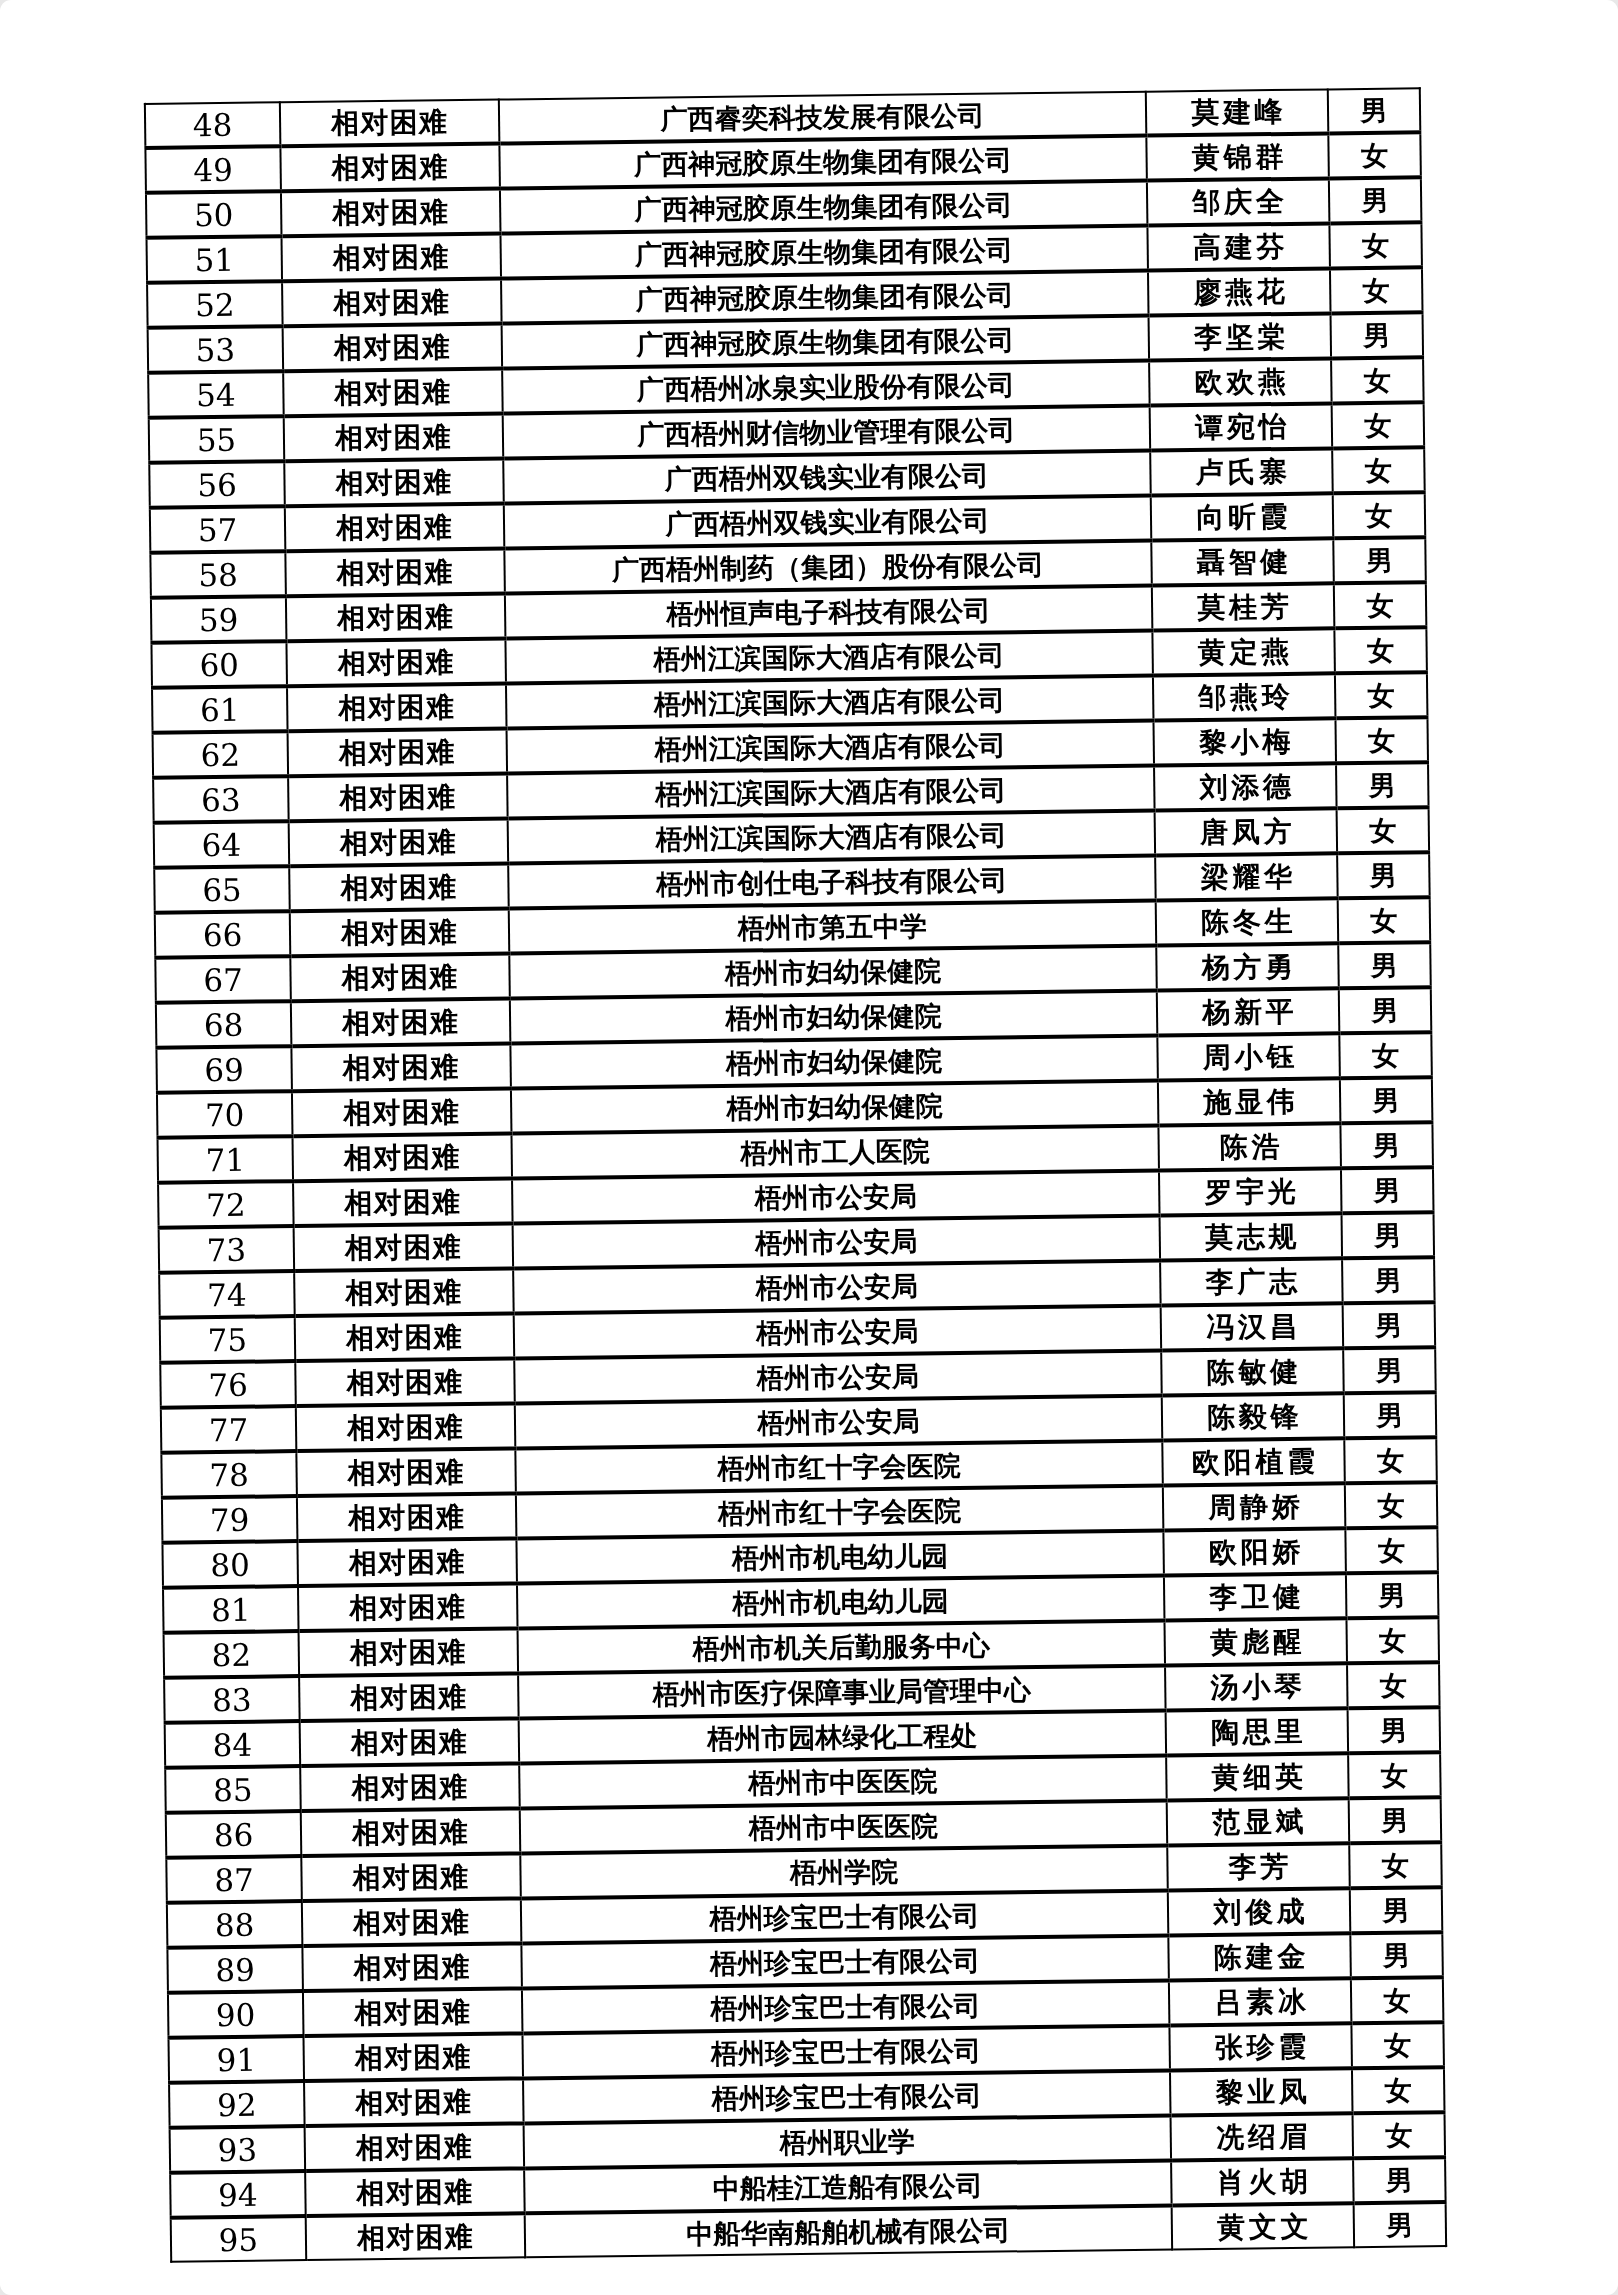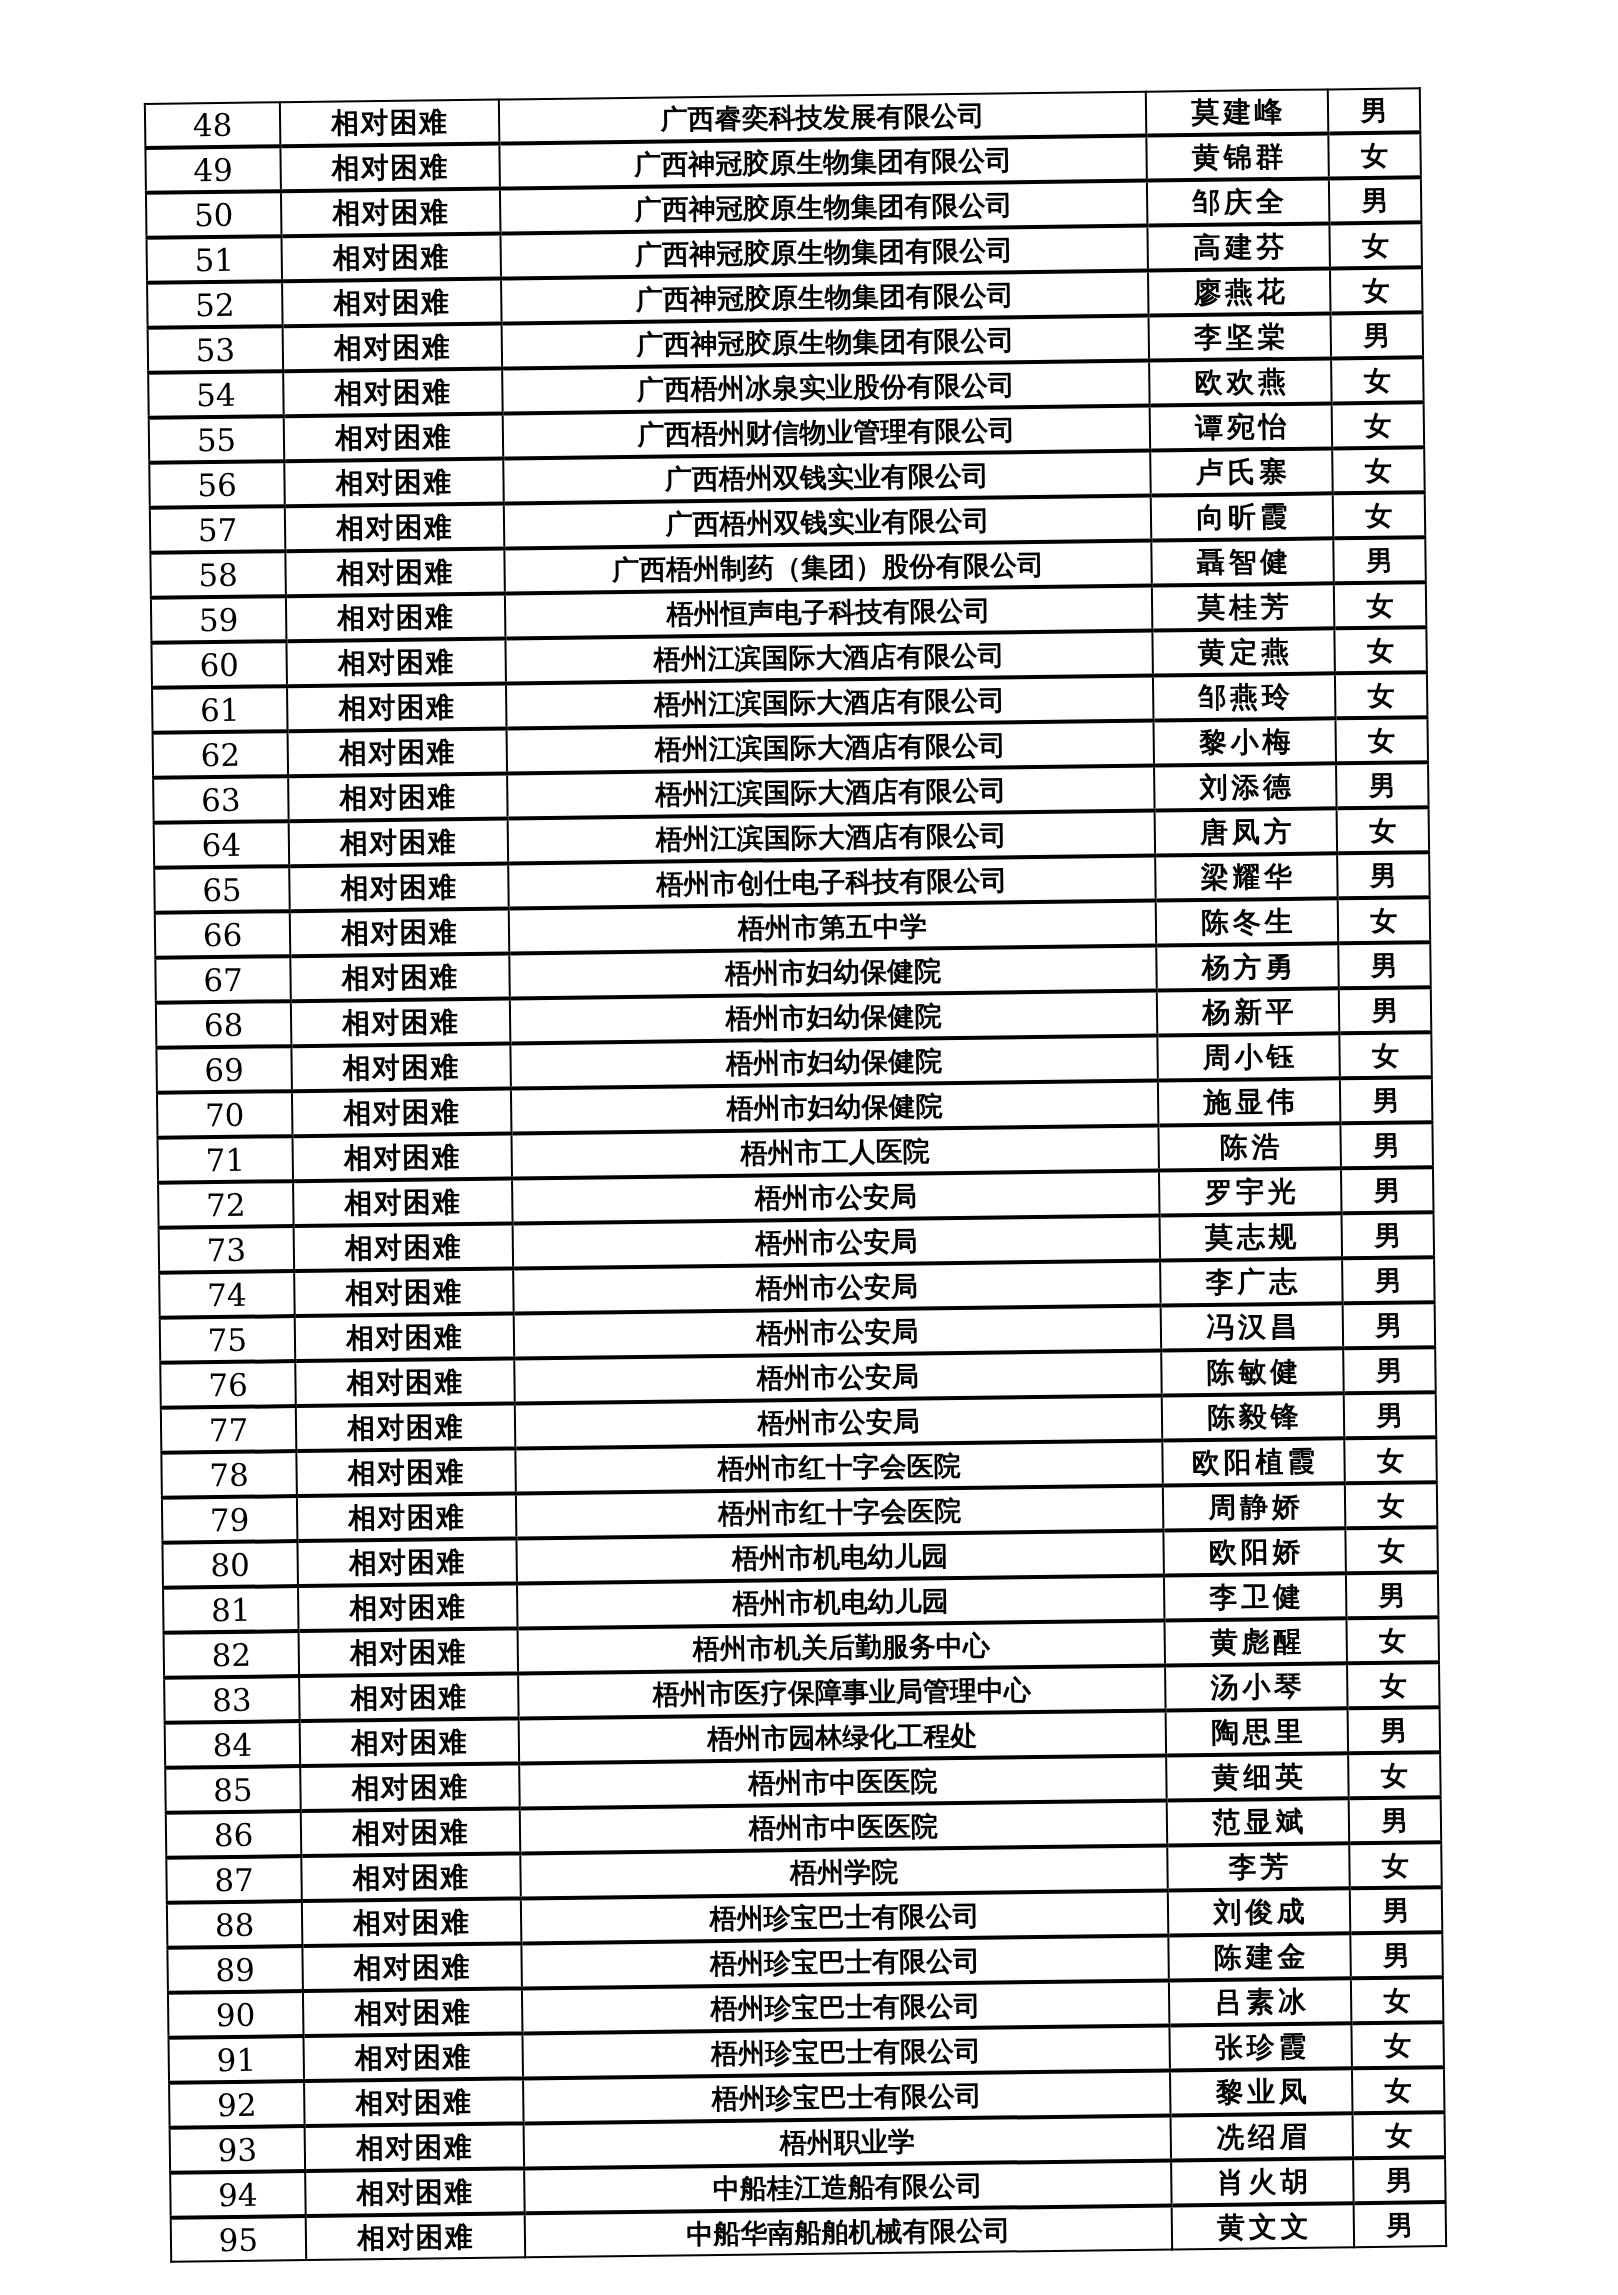--- a/index.html
+++ b/index.html
@@ -6,20 +6,21 @@
   body {
     font-family: "DejaVu Sans", sans-serif;
     background: #e8e8e8;
   }
   .page {
     position: relative;
     width: 1618px;
     height: 2295px;
     background: #ffffff;
     overflow: hidden;
+    border-radius: 11px;
   }
   .sheet {
     position: absolute;
     left: 157px;
     top: 95px;
     transform: rotate(-0.7deg);
     transform-origin: center center;
   }
   table.roster {
     border-collapse: collapse;

